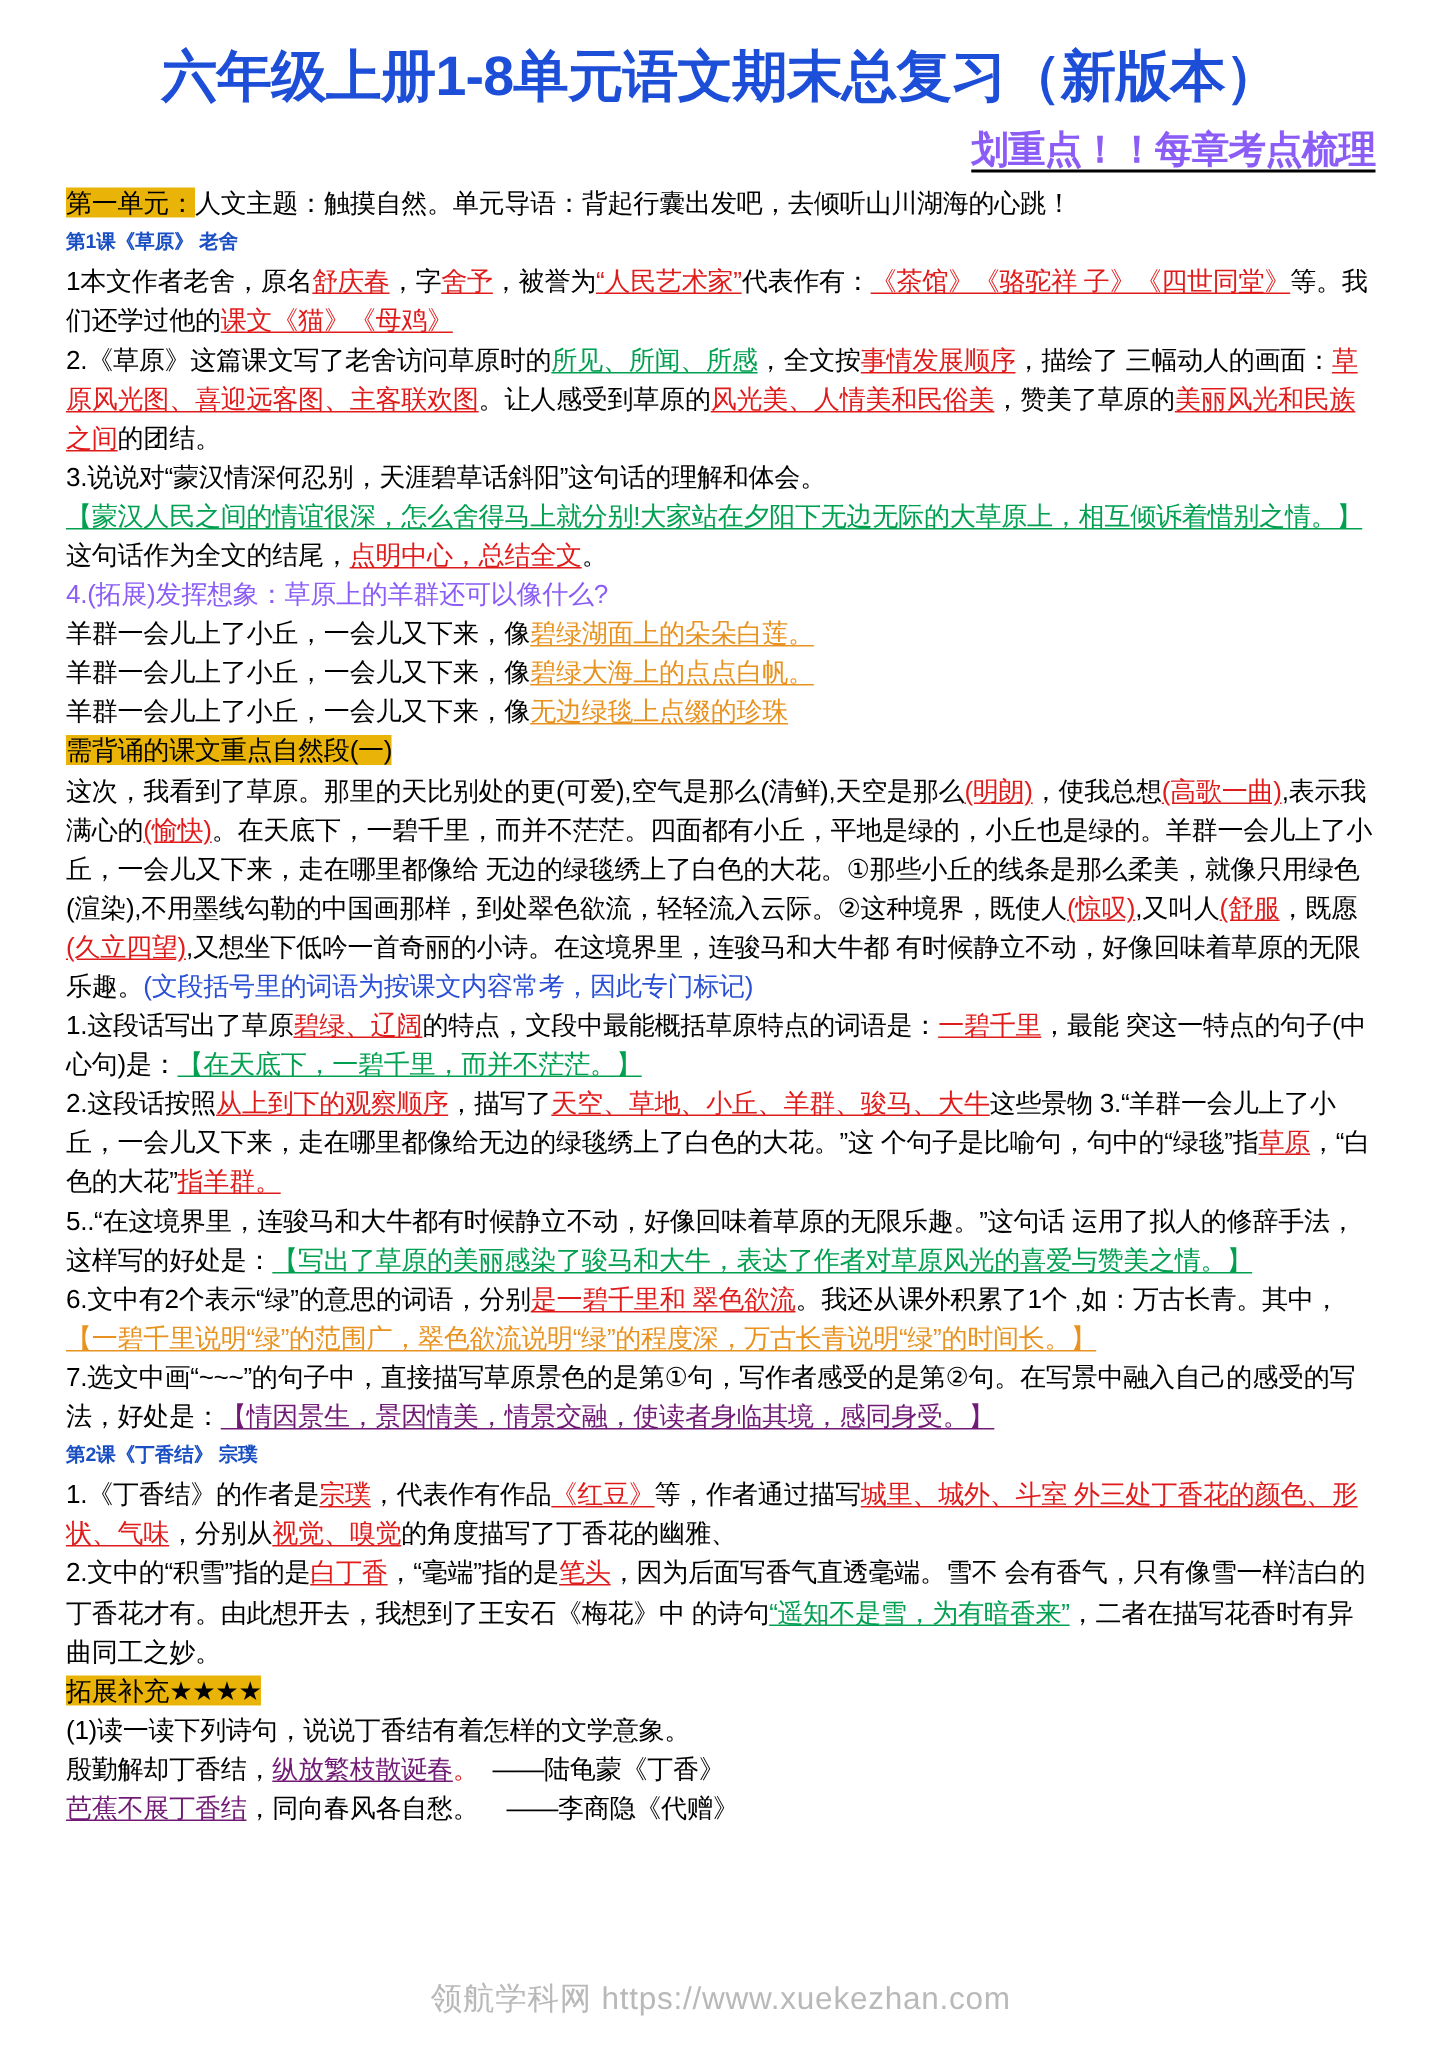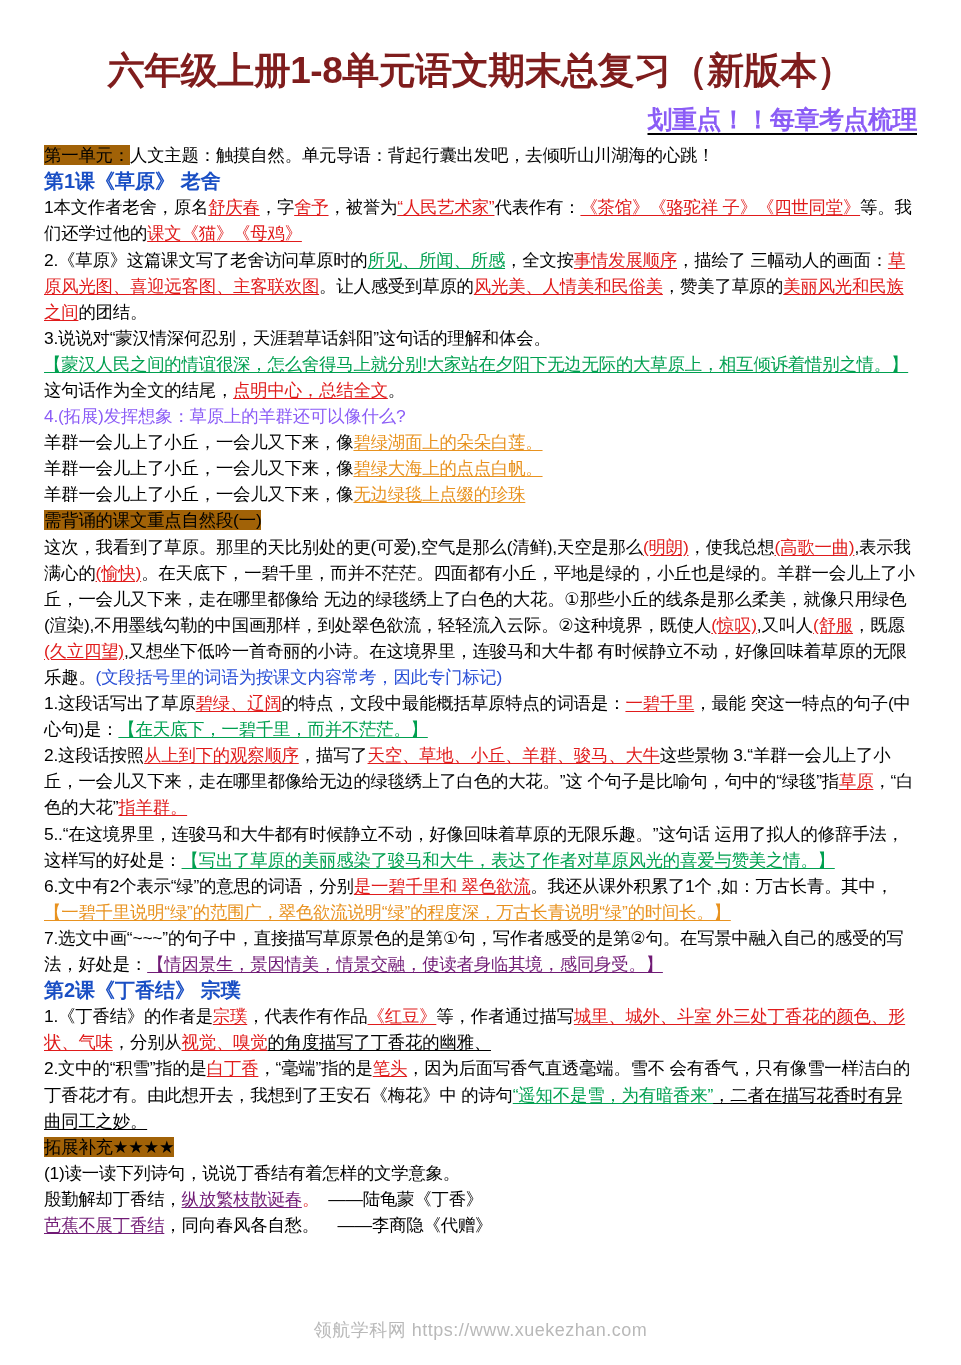--- a/index.html
+++ b/index.html
@@ -22,23 +22,23 @@
     box-sizing: border-box;
     padding: 0 44px;
   }
 
   
   .doc-title {
     text-align: center;
     font-size: 37px;
     font-weight: bold;
     letter-spacing: -0.5px;
-    color: #7f1d1d;
+    color: #1d4ed8;
     margin: 0;
-    padding-top: 48px;
+    padding-top: 28px;
     line-height: 1.22;
     white-space: nowrap;
   }
   .doc-subtitle {
     text-align: right;
     font-size: 25px;
     font-weight: bold;
     color: #8b5cf6;
     text-decoration: underline;
     text-decoration-color: #000;
@@ -52,47 +52,47 @@
     font-size: 17.4px;
     line-height: 26.1px;
     color: #000;
     letter-spacing: -0.2px;
     word-break: break-all;
     margin: 0;
   }
   .blk { display: block; }
 
   
-  .hl        { background: #a16207; }
+  .hl        { background: #eab308; }
   .red       { color: #e01b1b; }
   .redu      { color: #e01b1b; text-decoration: underline; text-underline-offset: 2px; }
   .greenu    { color: #00a050; text-decoration: underline; text-underline-offset: 2px; }
   .orangeu   { color: #e8921f; text-decoration: underline; text-underline-offset: 2px; text-align: center; }
   .purple    { color: #8b5cf6; }
   .purpleu   { color: #701a75; text-decoration: underline; text-underline-offset: 2px; }
   .blue      { color: #2a4fd6; }
-  .u         { text-decoration: underline; text-underline-offset: 2px; }
+  .u         { text-underline-offset: 2px; }
 
   .lesson-head {
-    font-size: 20px;
+    font-size: 13px;
     line-height: 26.1px;
     font-weight: bold;
     color: #1a4fc4;
     letter-spacing: 0;
     margin: 0;
   }
 
   
   .watermark {
     position: absolute;
     left: 0;
     top: 1318px;
     width: 961px;
     text-align: center;
-    font-size: 18px;
+    font-size: 21px;
     color: #b9b9b9;
     letter-spacing: 0.5px;
     pointer-events: none;
     user-select: none;
     white-space: nowrap;
   }
 </style>
 </head>
 <body>
 

